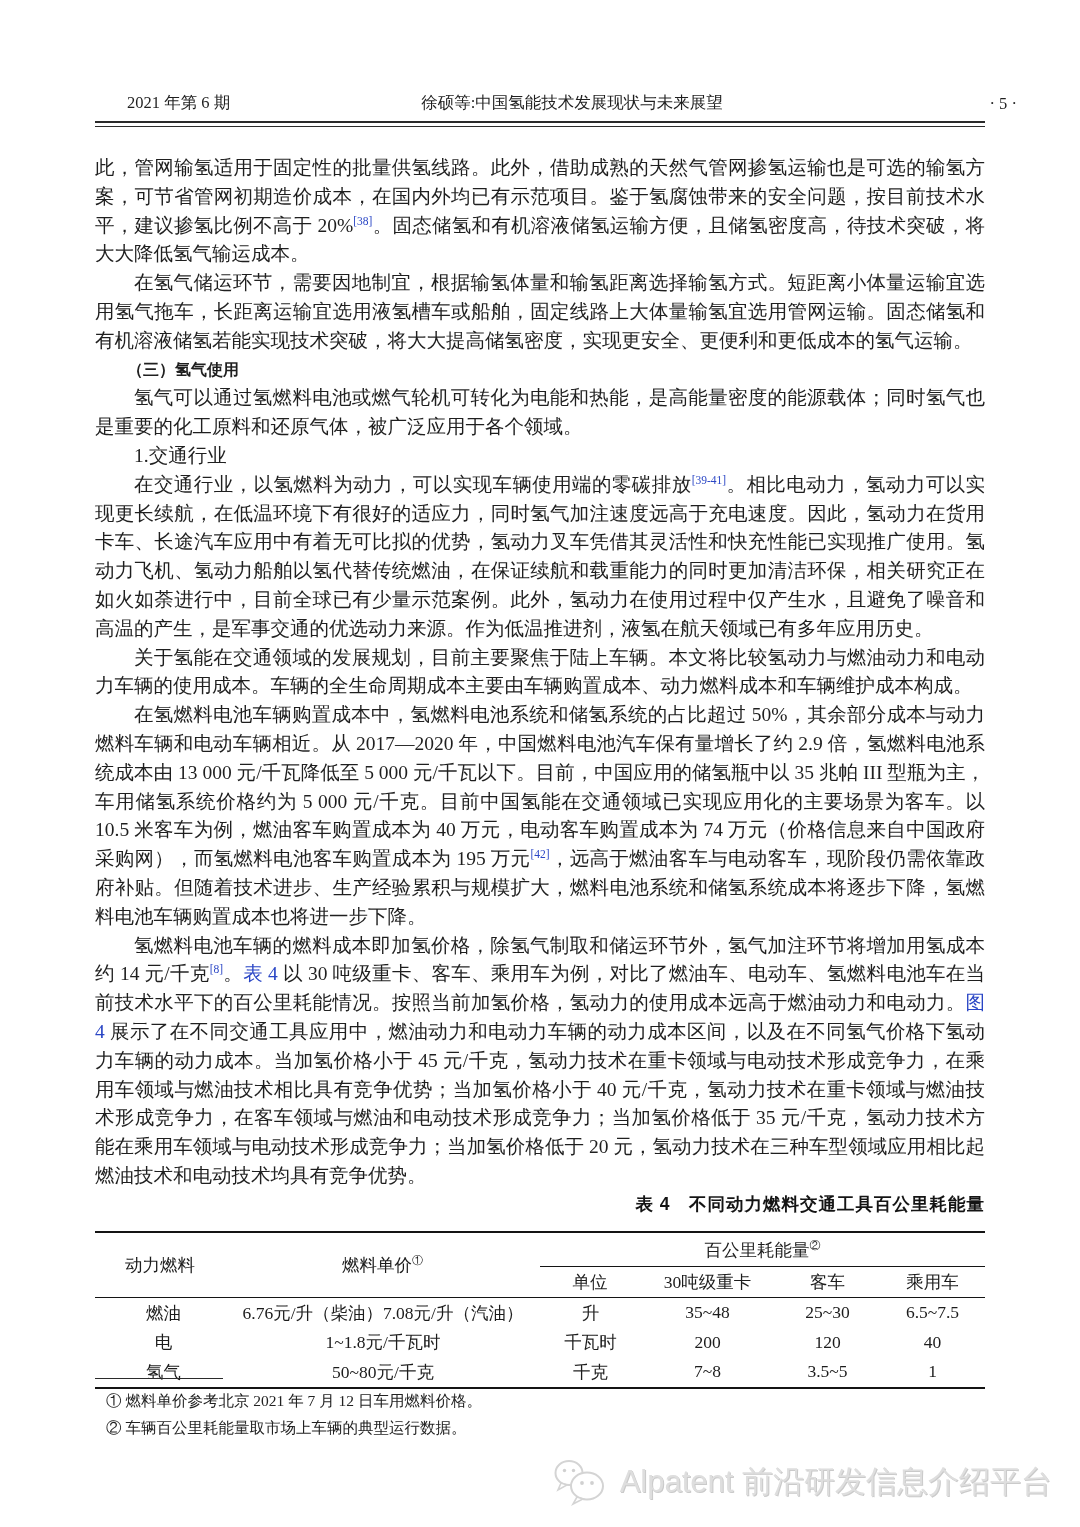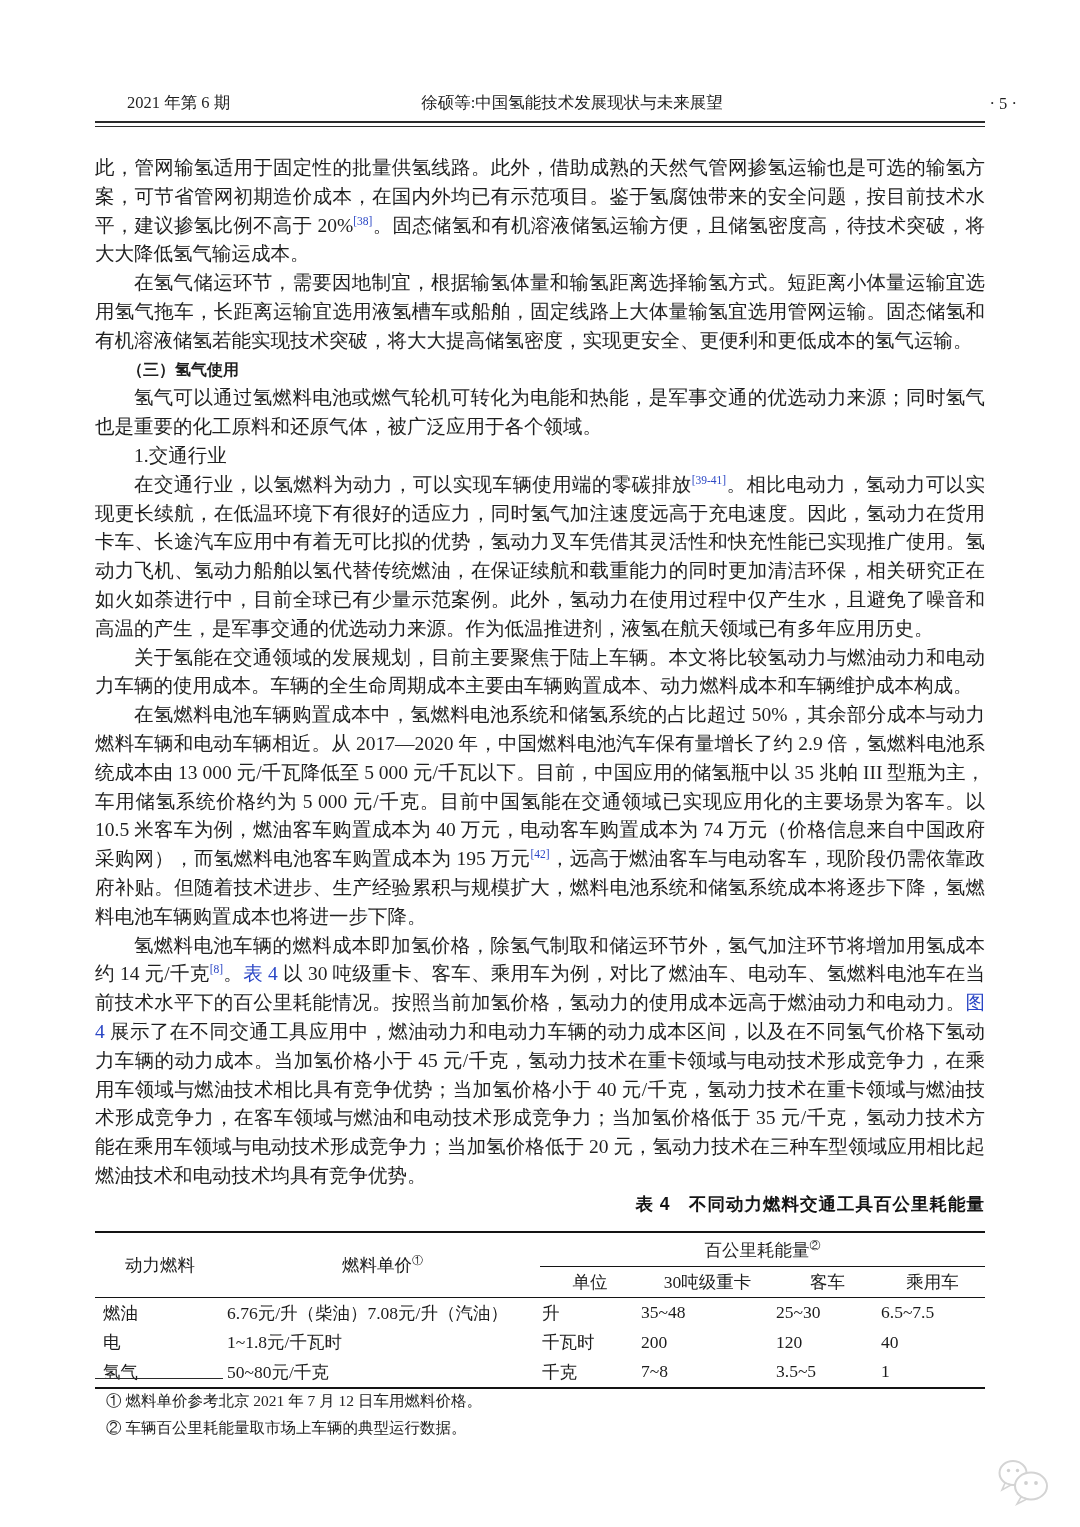--- a/index.html
+++ b/index.html
@@ -44,21 +44,21 @@
     width:100%; border-collapse:collapse; margin-top:15px;
     border-top:2.6px solid #141414; border-bottom:2.6px solid #141414;
     font-size:17.5px; color:#1c1c1c;
   }
   table.energy th { font-weight:normal; text-align:center; }
   tr.h1 th { height:31px; }
   tr.subhead th { height:28px; border-bottom:1.4px solid #141414; }
   .th-fuel, .th-price { border-bottom:1.4px solid #141414; }
   .th-group { border-bottom:1.4px solid #141414; }
   .hsup { font-size:11px; vertical-align:super; line-height:0; }
-  table.energy td { height:27.5px; vertical-align:middle; }
+  table.energy td { height:27.5px; text-align:center; vertical-align:middle; }
   td.c-fuel { text-align:left; padding-left:8px; }
   td.c-price { text-align:left; padding-left:2px; }
   td.c-unit { text-align:left; padding-left:2px; }
   
   .fn-rule { position:absolute; left:95px; top:1378px; width:128px; border-top:1.6px solid #2b2b2b; }
   .footnotes { position:absolute; left:106px; top:1388px; width:750px; font-size:15.5px; line-height:26.5px; color:#222; }
   
   .watermark {
     position:absolute; right:28px; top:1458px; display:flex; align-items:center; gap:12px;
     font-family:"Liberation Sans","DejaVu Sans",sans-serif;
@@ -80,21 +80,21 @@
 
   <div class="head-rule">
     <div class="hr-a"></div>
     <div class="hr-b"></div>
   </div>
 
   <main class="article">
       <p class="plain"><span>此，管网输氢适用于固定性的批量供氢线路。此外，借助成熟的天然气管网掺氢运输也是可选的输氢方案，可节省管网初期造价成本，在国内外均已有示范项目。鉴于氢腐蚀带来的安全问题，按目前技术水平，建议掺氢比例不高于 20%</span><sup class="ref">[38]</sup><span>。固态储氢和有机溶液储氢运输方便，且储氢密度高，待技术突破，将大大降低氢气输运成本。</span></p>
       <p class="indent"><span>在氢气储运环节，需要因地制宜，根据输氢体量和输氢距离选择输氢方式。短距离小体量运输宜选用氢气拖车，长距离运输宜选用液氢槽车或船舶，固定线路上大体量输氢宜选用管网运输。固态储氢和有机溶液储氢若能实现技术突破，将大大提高储氢密度，实现更安全、更便利和更低成本的氢气运输。</span></p>
       <p class="heading-bold"><span>（三）氢气使用</span></p>
-      <p class="indent"><span>氢气可以通过氢燃料电池或燃气轮机可转化为电能和热能，是军事交通的优选动力来源；同时氢气也是重要的化工原料和还原气体，被广泛应用于各个领域。</span></p>
+      <p class="indent"><span>氢气可以通过氢燃料电池或燃气轮机可转化为电能和热能，是高能量密度的能源载体；同时氢气也是重要的化工原料和还原气体，被广泛应用于各个领域。</span></p>
       <p class="heading-plain"><span>1.交通行业</span></p>
       <p class="indent"><span>在交通行业，以氢燃料为动力，可以实现车辆使用端的零碳排放</span><sup class="ref">[39-41]</sup><span>。相比电动力，氢动力可以实现更长续航，在低温环境下有很好的适应力，同时氢气加注速度远高于充电速度。因此，氢动力在货用卡车、长途汽车应用中有着无可比拟的优势，氢动力叉车凭借其灵活性和快充性能已实现推广使用。氢动力飞机、氢动力船舶以氢代替传统燃油，在保证续航和载重能力的同时更加清洁环保，相关研究正在如火如荼进行中，目前全球已有少量示范案例。此外，氢动力在使用过程中仅产生水，且避免了噪音和高温的产生，是军事交通的优选动力来源。作为低温推进剂，液氢在航天领域已有多年应用历史。</span></p>
       <p class="indent"><span>关于氢能在交通领域的发展规划，目前主要聚焦于陆上车辆。本文将比较氢动力与燃油动力和电动力车辆的使用成本。车辆的全生命周期成本主要由车辆购置成本、动力燃料成本和车辆维护成本构成。</span></p>
       <p class="indent"><span>在氢燃料电池车辆购置成本中，氢燃料电池系统和储氢系统的占比超过 50%，其余部分成本与动力燃料车辆和电动车辆相近。从 2017—2020 年，中国燃料电池汽车保有量增长了约 2.9 倍，氢燃料电池系统成本由 13 000 元/千瓦降低至 5 000 元/千瓦以下。目前，中国应用的储氢瓶中以 35 兆帕 III 型瓶为主，车用储氢系统价格约为 5 000 元/千克。目前中国氢能在交通领域已实现应用化的主要场景为客车。以 10.5 米客车为例，燃油客车购置成本为 40 万元，电动客车购置成本为 74 万元（价格信息来自中国政府采购网），而氢燃料电池客车购置成本为 195 万元</span><sup class="ref">[42]</sup><span>，远高于燃油客车与电动客车，现阶段仍需依靠政府补贴。但随着技术进步、生产经验累积与规模扩大，燃料电池系统和储氢系统成本将逐步下降，氢燃料电池车辆购置成本也将进一步下降。</span></p>
       <p class="indent"><span>氢燃料电池车辆的燃料成本即加氢价格，除氢气制取和储运环节外，氢气加注环节将增加用氢成本约 14 元/千克</span><sup class="ref">[8]</sup><span>。</span><a class="tlink">表 4</a><span> 以 30 吨级重卡、客车、乘用车为例，对比了燃油车、电动车、氢燃料电池车在当前技术水平下的百公里耗能情况。按照当前加氢价格，氢动力的使用成本远高于燃油动力和电动力。</span><a class="tlink">图 4</a><span> 展示了在不同交通工具应用中，燃油动力和电动力车辆的动力成本区间，以及在不同氢气价格下氢动力车辆的动力成本。当加氢价格小于 45 元/千克，氢动力技术在重卡领域与电动技术形成竞争力，在乘用车领域与燃油技术相比具有竞争优势；当加氢价格小于 40 元/千克，氢动力技术在重卡领域与燃油技术形成竞争力，在客车领域与燃油和电动技术形成竞争力；当加氢价格低于 35 元/千克，氢动力技术方能在乘用车领域与电动技术形成竞争力；当加氢价格低于 20 元，氢动力技术在三种车型领域应用相比起燃油技术和电动技术均具有竞争优势。</span></p>
     </main>
 
   <section class="table-block">
     <div class="tbl-title">表 4　不同动力燃料交通工具百公里耗能量</div>
     <table class="energy">
@@ -160,15 +160,16 @@
         <ellipse cx="17" cy="15" rx="13.5" ry="12" fill="#ffffff" stroke="#d4d4d4" stroke-width="2"></ellipse>
         <path d="M9 25 L6 32 L15 27 Z" fill="#ffffff" stroke="#d4d4d4" stroke-width="1.6"></path>
         <circle cx="12.5" cy="12.5" r="1.7" fill="#d0d0d0"></circle>
         <circle cx="21.5" cy="12.5" r="1.7" fill="#d0d0d0"></circle>
         <ellipse cx="35" cy="28" rx="16" ry="13.5" fill="#ffffff" stroke="#d4d4d4" stroke-width="2"></ellipse>
         <path d="M25 39 L21 46 L31 41 Z" fill="#ffffff" stroke="#d4d4d4" stroke-width="1.6"></path>
         <circle cx="30" cy="25" r="1.9" fill="#d0d0d0"></circle>
         <circle cx="40" cy="25" r="1.9" fill="#d0d0d0"></circle>
       </svg>
     </span>
+    <span class="wm-text">Alpatent 前沿研发信息介绍平台</span>
   </div>
 
 </div>
 
 </body></html>

